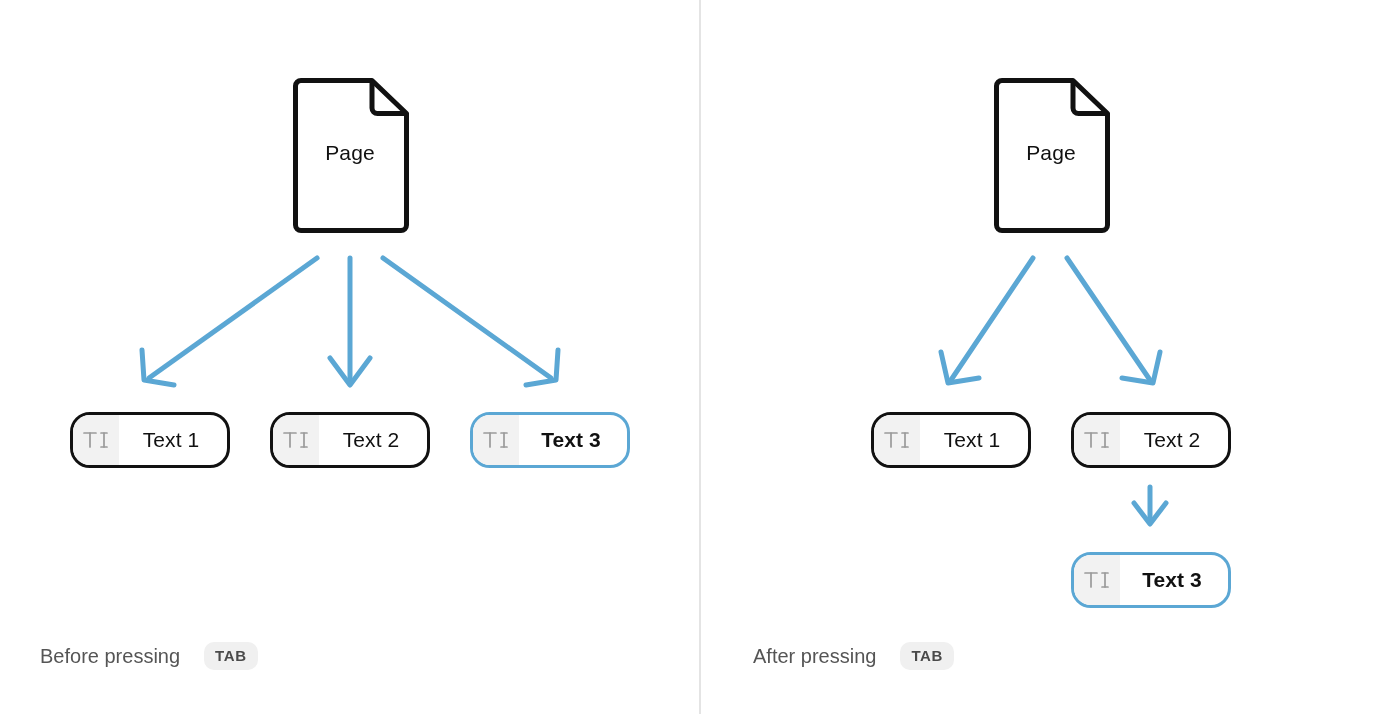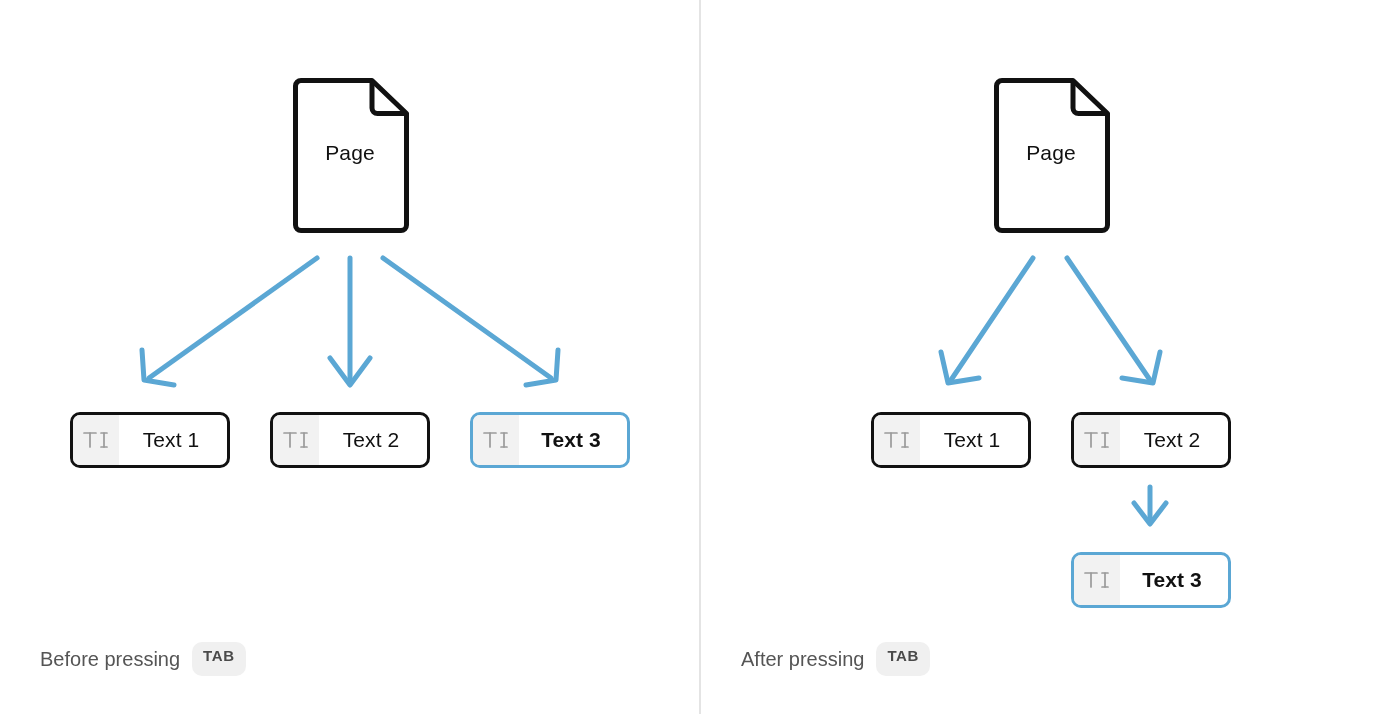--- a/index.html
+++ b/index.html
@@ -61,21 +61,21 @@
     color: #111111;
     letter-spacing: .1px;
   }
 
   
   .text-node {
     position: absolute;
     height: 56px;
     box-sizing: border-box;
     border: 3.5px solid #111111;
-    border-radius: 10px;
+    border-radius: 20px;
     background: #ffffff;
     display: flex;
     align-items: stretch;
     overflow: hidden;
   }
   .text-node.selected {
     border-color: #5ba7d4;
     font-weight: bold;
   }
   .text-node .ticon {
@@ -105,29 +105,29 @@
     width: 699px;
     height: 714px;
     pointer-events: none;
   }
 
   
   .caption {
     position: absolute;
     display: flex;
     align-items: center;
-    gap: 12px;
+    gap: 24px;
     font-size: 20px;
     color: #555555;
     white-space: nowrap;
   }
   .kbd {
     background: #f0f0f0;
     border-radius: 10px;
-    padding: 6px 11px 13px 11px;
+    padding: 6px 11px 7px 11px;
     font-size: 15px;
     font-weight: bold;
     color: #4a4a4a;
     letter-spacing: .6px;
     line-height: 1;
   }
 </style>
 </head>
 <body>
 
@@ -284,19 +284,19 @@
             <path d="M9 5 V19"></path>
             <path d="M20 5 H26"></path>
             <path d="M23 5 V19"></path>
             <path d="M20 19 H26"></path>
           </g>
         </svg>
       </span>
       <span class="tlabel">Text 3</span>
     </div>
 
-    <div class="caption" style="left:40px; top:642px;">
+    <div class="caption" style="left:52px; top:642px;">
       <span>After pressing</span>
       <span class="kbd">TAB</span>
     </div>
   </div>
 
 </div>
 
 </body></html>

